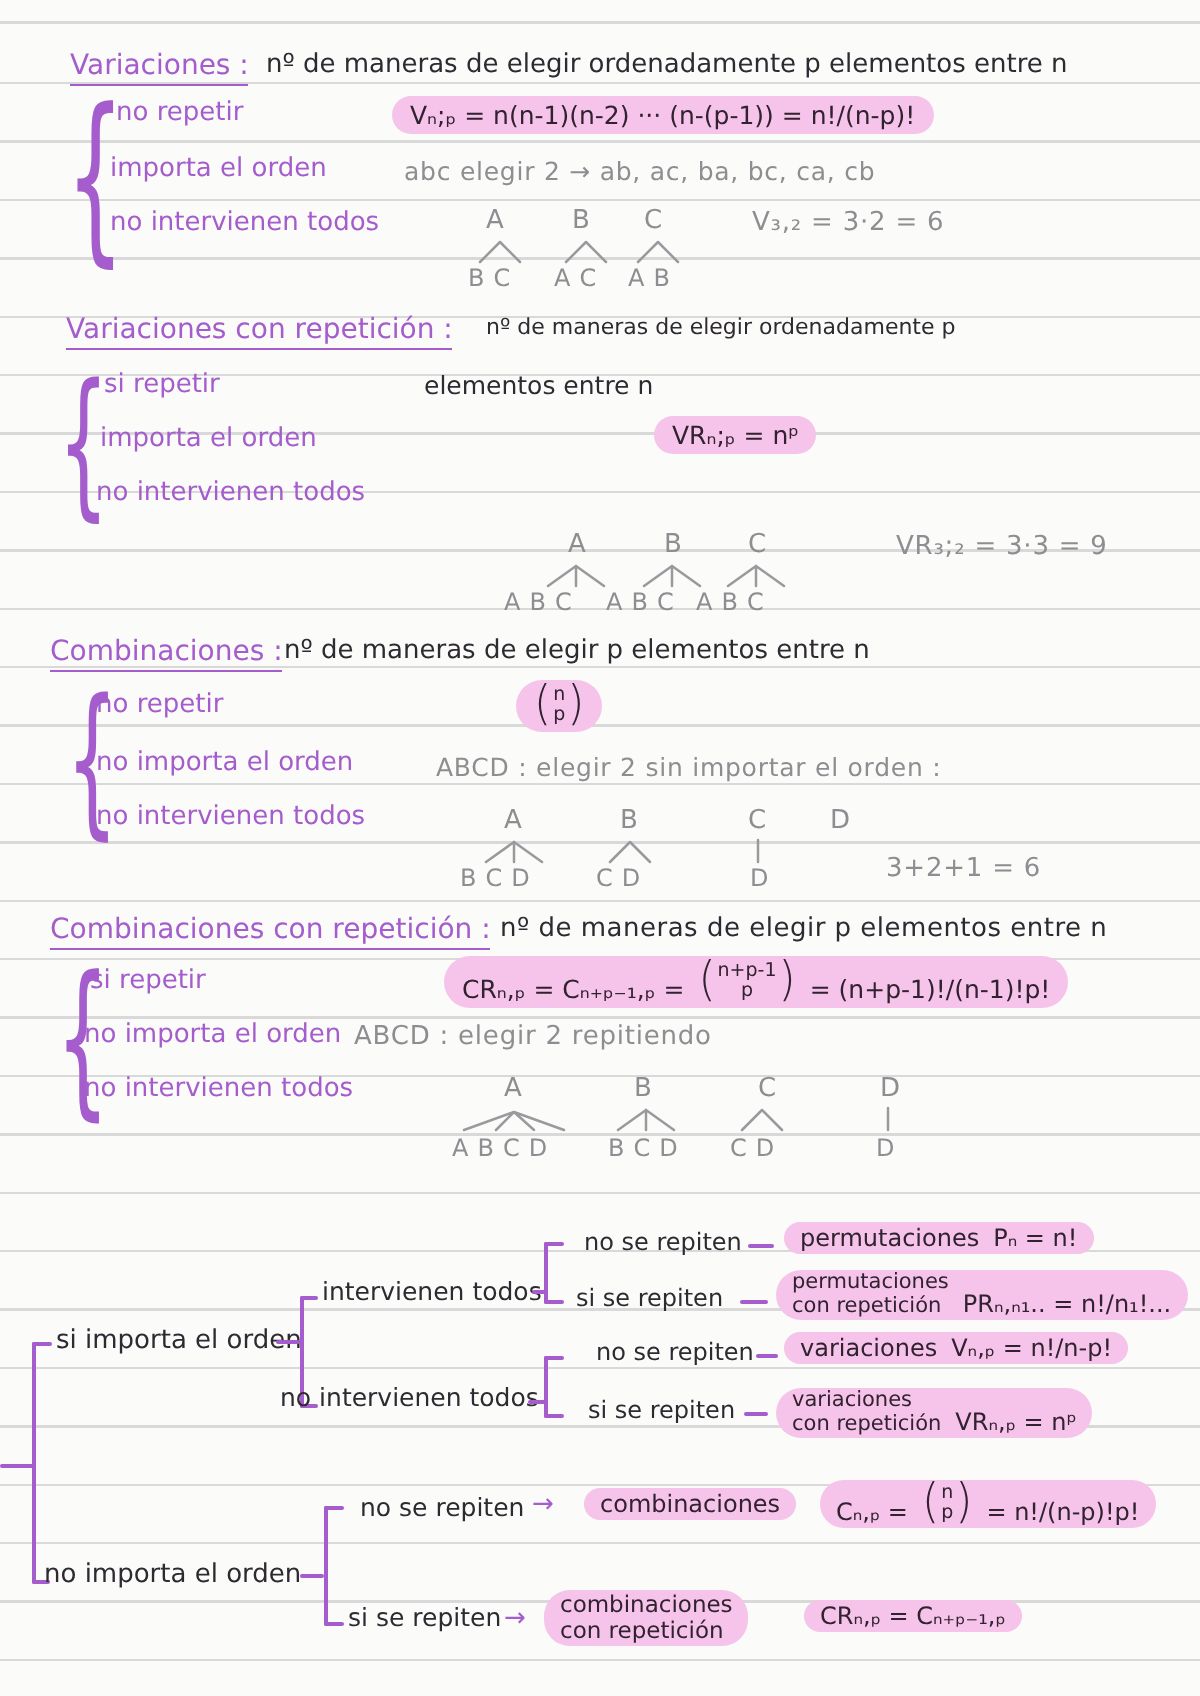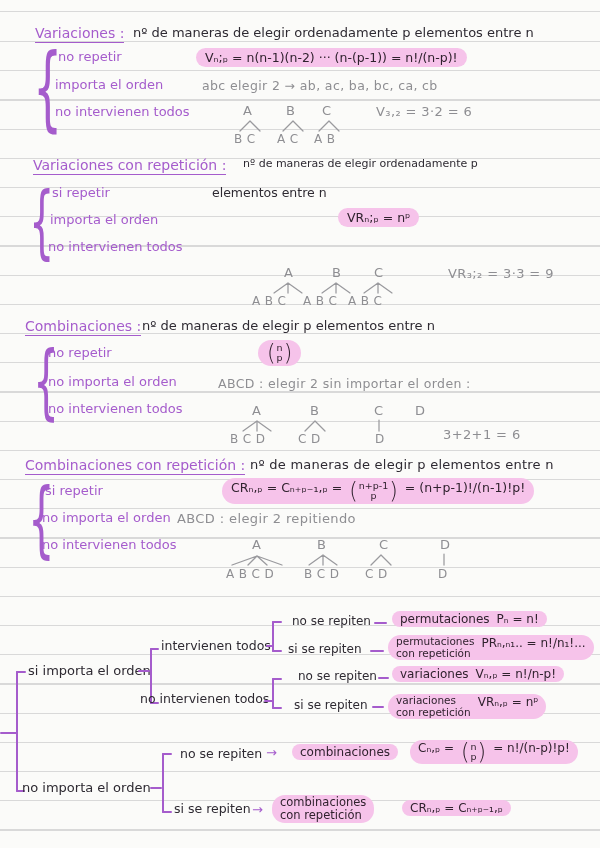--- a/index.html
+++ b/index.html
@@ -14,21 +14,21 @@
     background-image:repeating-linear-gradient(180deg, transparent 0 28px, var(--line) 28px 29.2px);
     background-position:0 13px;
   }
   .t{position:absolute; white-space:nowrap; color:var(--ink); font-size:13px; line-height:1.15;}
   .purple{color:var(--purple);}
   .gray{color:var(--pencil); letter-spacing:.03em;}
   .title{font-size:14px; color:var(--purple); border-bottom:1.4px solid var(--purple); padding-bottom:1px;}
   .brace{color:var(--purple); line-height:1; transform:scaleX(.5); transform-origin:left top; font-weight:400;}
   .pill{
     position:absolute; background:var(--highlight); border-radius:13px;
-    display:flex; align-items:flex-start; gap:7px; padding:2px 9px;
+    display:flex; align-items:flex-end; gap:7px; padding:2px 9px;
     color:var(--formula_ink); font-size:12.5px; white-space:nowrap;
   }
   .pill.small{font-size:12px; padding:1px 8px;}
   .lbl2{display:flex; flex-direction:column; font-size:10.5px; line-height:11.5px;}
   .binom{display:inline-flex; align-items:center;}
   .binom .bp{font-size:22px; line-height:1; transform:scaleY(1.08); font-weight:300;}
   .binom .bs{display:inline-flex; flex-direction:column; align-items:center; font-size:9.5px; line-height:10px; padding:0 1px;}
   .conn{position:absolute; background:var(--purple); border-radius:1px;}
   .tree-svg path{stroke:#9a9a9e; stroke-width:1.25; fill:none; stroke-linecap:round;}
   .leaf{font-size:12px;}
@@ -66,21 +66,21 @@
   <span class="t gray leaf" style="left:314px;top:133px">A B</span>
   <span class="t gray" style="left:376px;top:105px">V₃,₂ = 3·2 = 6</span>
 
   <span class="t title" style="left:33px;top:157px">Variaciones con repetición :</span>
   <span class="t" style="left:243px;top:158px;font-size:11px">nº de maneras de elegir ordenadamente p</span>
   <span class="t" style="left:212px;top:186px;font-size:12.5px">elementos entre n</span>
   <span class="t brace" style="left:29px;top:182px;font-size:80px">{</span>
   <span class="t purple" style="left:52px;top:186px">si repetir</span>
   <span class="t purple" style="left:50px;top:213px">importa el orden</span>
   <span class="t purple" style="left:48px;top:240px">no intervienen todos</span>
-  <div class="pill" style="left:338px;top:208px">
+  <div class="pill" style="left:327px;top:208px">
     <span>VRₙ;ₚ = nᵖ</span>
   </div>
   <span class="t gray root" style="left:284px;top:266px">A</span>
   <span class="t gray root" style="left:332px;top:266px">B</span>
   <span class="t gray root" style="left:374px;top:266px">C</span>
   <span class="t" style="left:271px;top:281px"><svg class="tree-svg" width="34" height="13">
         <path d="M17 2 L3 12 M17 2 L17 12 M17 2 L31 12"></path>
       </svg></span>
   <span class="t" style="left:319px;top:281px"><svg class="tree-svg" width="34" height="13">
         <path d="M17 2 L3 12 M17 2 L17 12 M17 2 L31 12"></path>

